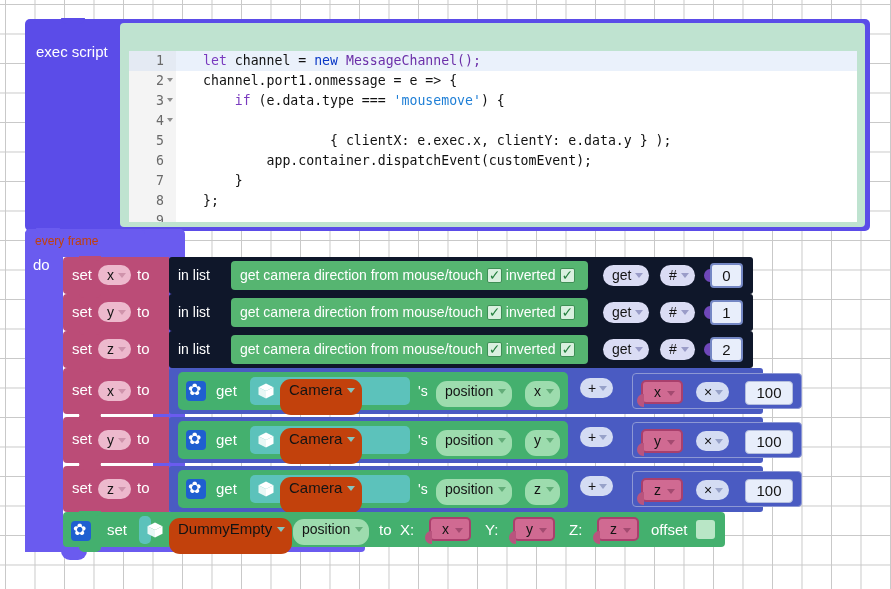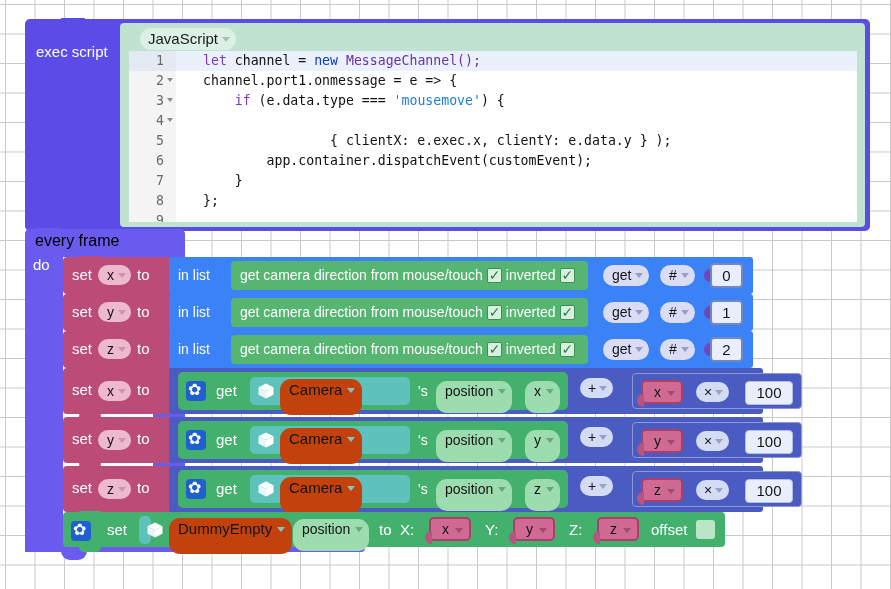--- a/index.html
+++ b/index.html
@@ -118,21 +118,21 @@
     width:160px; height:323px;
     background:#6a5bef; border-radius:5px;
   }
   .ef-hat{
     position:absolute; left:25px; top:229px;
     width:120px; height:26px; background:#6a5bef;
     border-radius:5px 5px 0 0;
   }
   .ef-hat-label{
     position:absolute; left:10px; top:5px;
-    color:#000000; font-size:16px; line-height:16px; white-space:nowrap;
+    color:#c2410c; font-size:12px; line-height:16px; white-space:nowrap;
   }
   .ef-notch{
     position:absolute; left:36px; top:228px; width:24px; height:6px;
     background:#6a5bef; border-radius:0 0 7px 7px;
   }
   .ef-do{
     position:absolute; left:33px; top:257px;
     color:#ffffff; font-size:15px; line-height:16px;
   }
   .ef-foot{
@@ -179,21 +179,21 @@
     background:#bb4c77; border-radius:0 0 6px 6px;
   }
   .set-notch-bot{
     position:absolute; left:16px; bottom:-5px; width:22px; height:5px;
     background:#bb4c77; border-radius:0 0 6px 6px;
   }
 
   
   .purple-val{
     position:absolute; height:37px;
-    background:#3b82f6; border-radius:3px;
+    background:#0f172a; border-radius:3px;
   }
   .purple-val .lbl{
     position:absolute; left:9px; top:10px;
     color:#ffffff; font-size:14px; line-height:17px;
   }
   .green-cam{
     position:absolute; top:4px; height:29px;
     background:#56b571; border-radius:4px;
     color:#ffffff; font-size:14px; line-height:29px;
     white-space:nowrap; padding:0 9px;
@@ -260,21 +260,21 @@
   }
   .obj-pill .caret{
     position:absolute; right:7px; top:9px;
     width:0;height:0;border-left:4px solid transparent;border-right:4px solid transparent;
     border-top:5px solid #86c4bf;
   }
   .apos{
     position:absolute; top:11px; color:#ffffff; font-size:14px; line-height:17px;
   }
   .gpill{
-    position:absolute; top:9px; height:32px;
+    position:absolute; top:9px; height:26px;
     padding:0 19px 0 9px;
     background:#9ddcae; border-radius:11px;
     color:#141414; font-size:14px; line-height:21px;
   }
   .gpill .caret{
     position:absolute; right:6px; top:8px;
     width:0;height:0;border-left:4px solid transparent;border-right:4px solid transparent;
     border-top:5px solid #63ad79;
   }
   .op-pill{
@@ -344,24 +344,20 @@
 <body>
 
 <div id="workspace"></div>
 
 <div class="exec-block">
   <div class="exec-notch"></div>
   <div class="exec-label">exec script</div>
   <div class="exec-plug"></div>
 
   <div class="code-field">
-    <div class="js-dd">
-      <span>JavaScript</span>
-      <span class="caret"></span>
-    </div>
     <div class="code-area" id="code-area">
         <div class="code-row hl"><div class="gutter">1</div><div class="codeline"><span class="k-let">let </span><span class="k-plain">channel = </span><span class="k-new">new </span><span class="k-fn">MessageChannel();</span></div></div>
         <div class="code-row"><div class="gutter">2<span class="fold"></span></div><div class="codeline"><span class="k-plain">channel.port1.onmessage = e =&gt; {</span></div></div>
         <div class="code-row"><div class="gutter">3<span class="fold"></span></div><div class="codeline"><span class="k-plain">    </span><span class="k-if">if </span><span class="k-plain">(e.data.type === </span><span class="k-str">'mousemove'</span><span class="k-plain">) {</span></div></div>
         <div class="code-row"><div class="gutter">4<span class="fold"></span></div></div>
         <div class="code-row"><div class="gutter">5</div><div class="codeline"><span class="k-plain">                { clientX: e.exec.x, clientY: e.data.y } );</span></div></div>
         <div class="code-row"><div class="gutter">6</div><div class="codeline"><span class="k-plain">        app.container.dispatchEvent(customEvent);</span></div></div>
         <div class="code-row"><div class="gutter">7</div><div class="codeline"><span class="k-plain">    }</span></div></div>
         <div class="code-row"><div class="gutter">8</div><div class="codeline"><span class="k-plain">};</span></div></div>
         <div class="code-row"><div class="gutter">9</div><div class="codeline"><span class="k-plain"></span></div></div>

